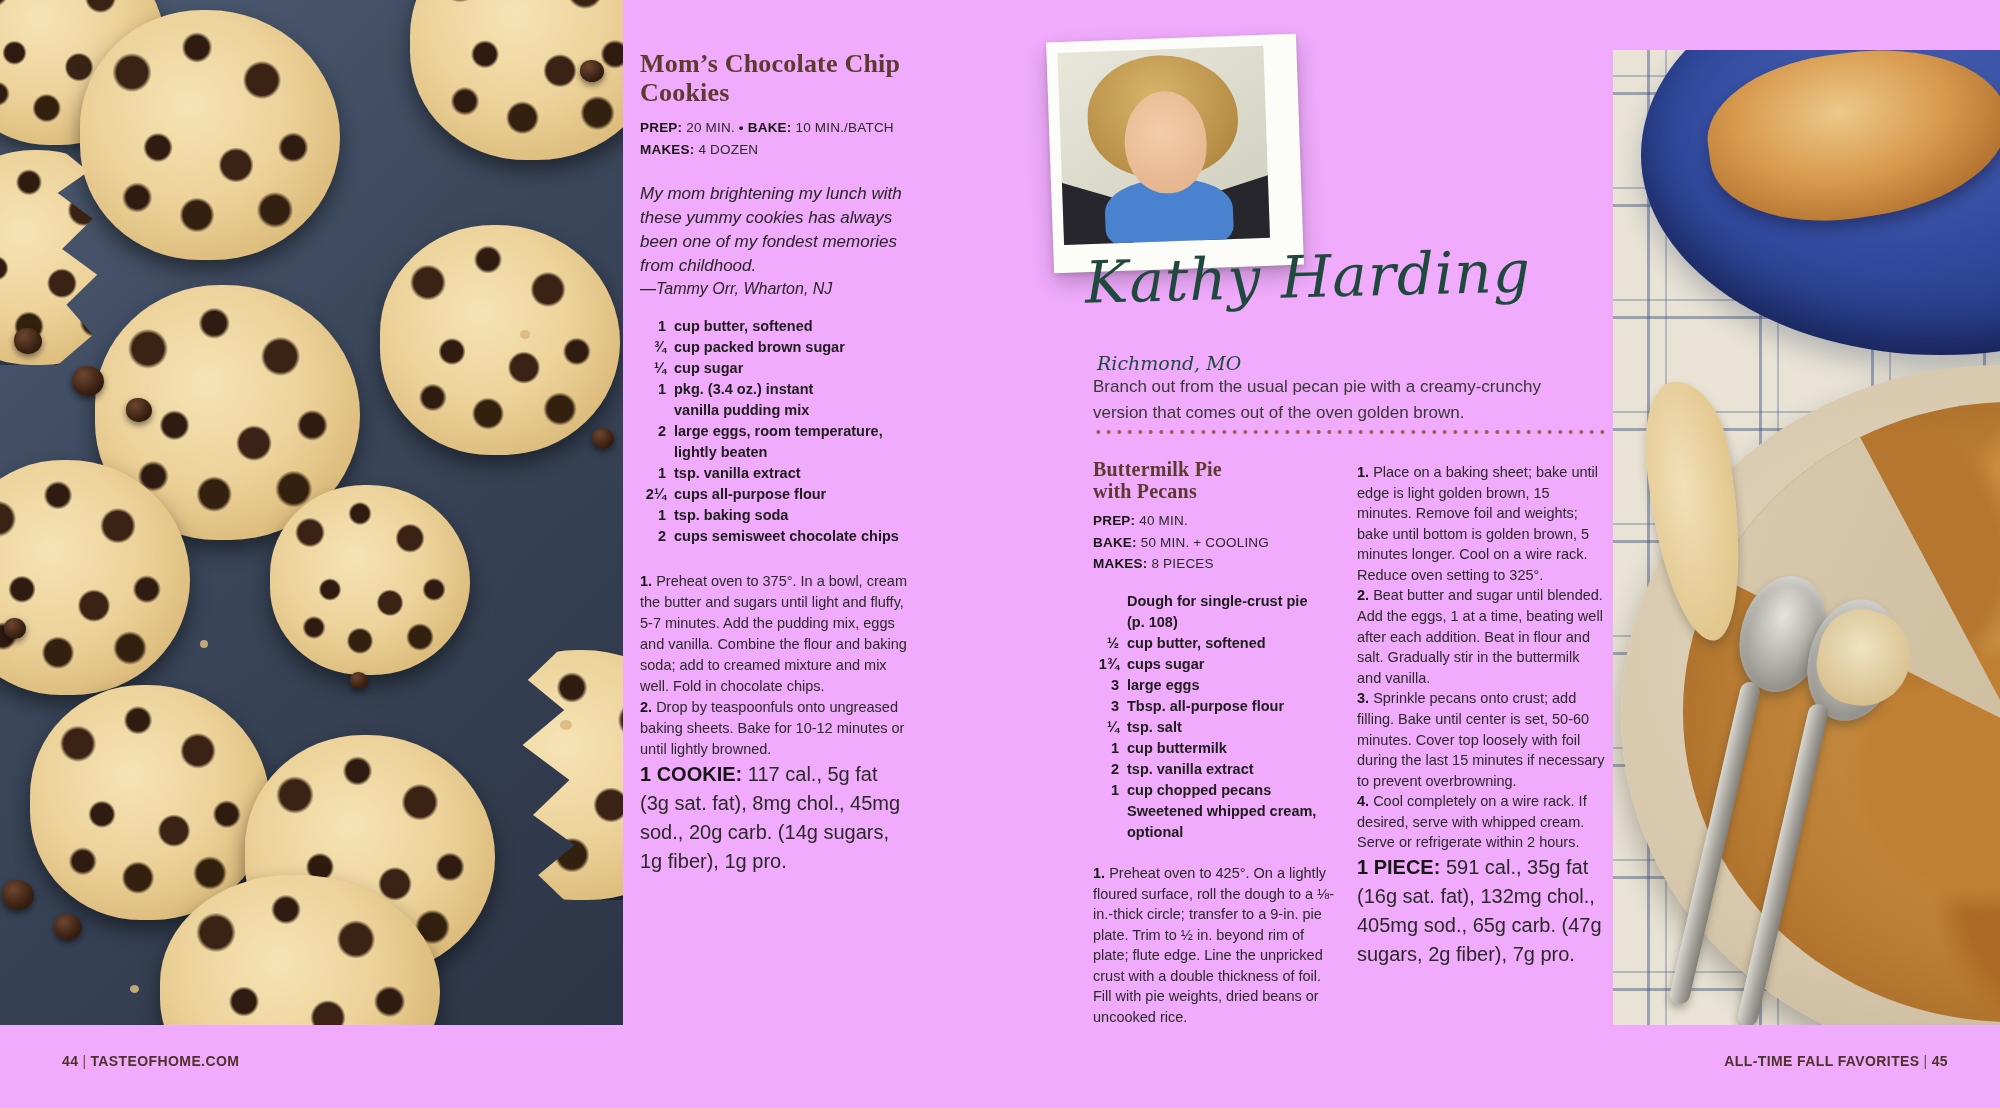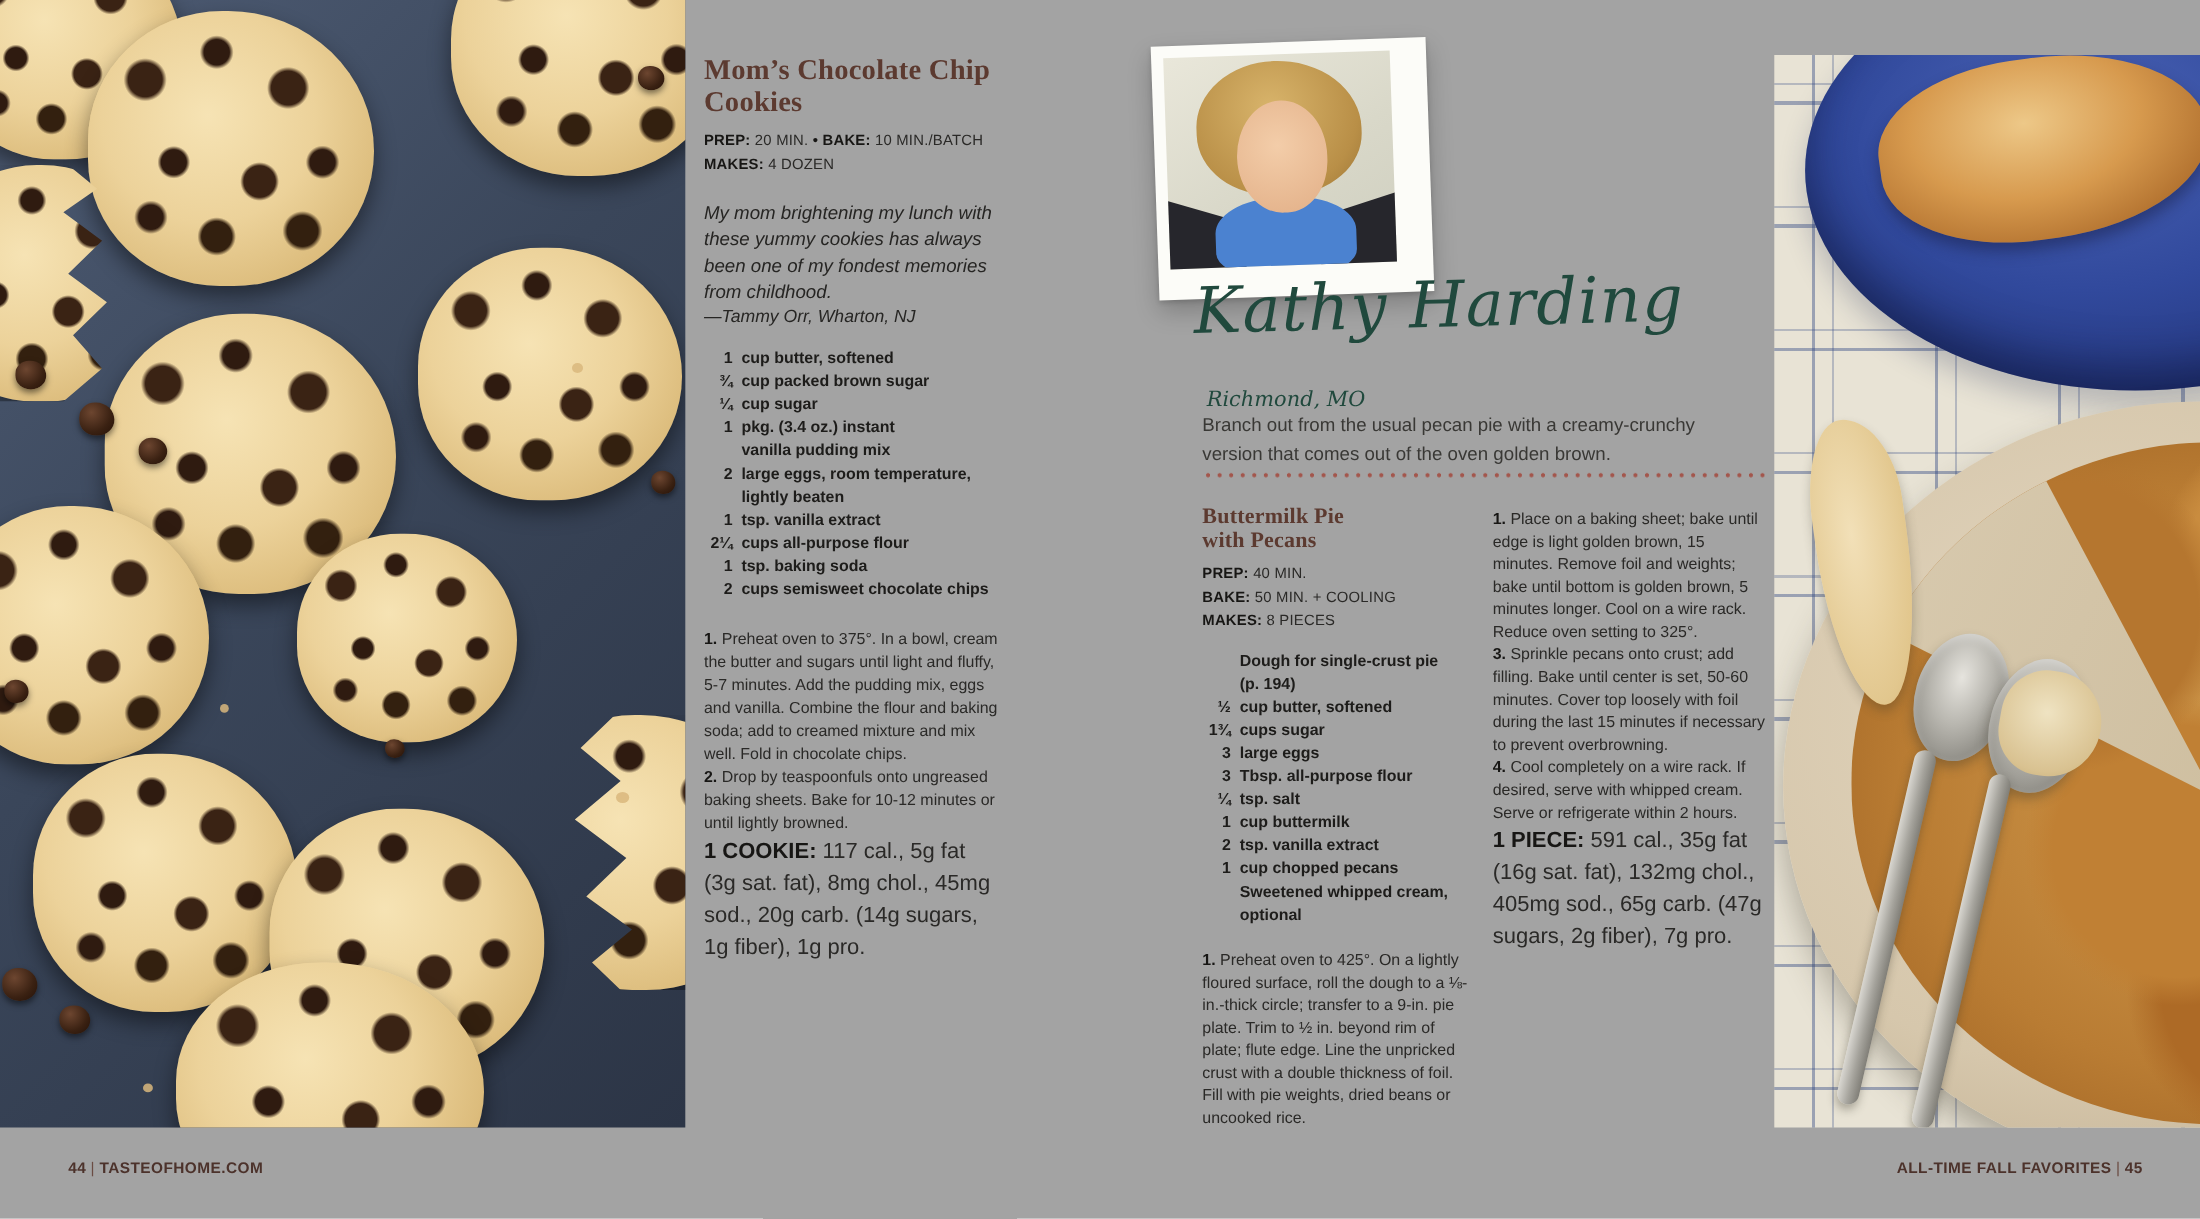--- a/index.html
+++ b/index.html
@@ -1,16 +1,16 @@
 <!DOCTYPE html>
 <html><head>
 <meta charset="utf-8">
 <style>
   html,body { margin:0; padding:0; background:#ffffff; }
-  .page { position:relative; width:2000px; height:1108px; background:#a3a3a3; overflow:hidden;
+  .page { position:relative; width:2000px; height:1108px; background:#f0abfc; overflow:hidden;
           font-family:"Liberation Sans", sans-serif; }
 
   
   .photo-cookies { position:absolute; left:0; top:0; width:623px; height:1025px; overflow:hidden;
     background:linear-gradient(135deg,#4e5c74 0%,#3a465a 45%,#2c3546 100%); }
   .cookie { position:absolute; border-radius:48% 52% 50% 47%;
     box-shadow:0 10px 20px rgba(0,0,0,.45);
     background:
       radial-gradient(circle at 20% 25%, #3a2314 0 5.5%, rgba(0,0,0,0) 7%),
       radial-gradient(circle at 45% 15%, #2f1b10 0 4.5%, rgba(0,0,0,0) 6%),
@@ -281,21 +281,21 @@
       </div>
       <div class="meta-line">
         <span class="lbl">MAKES:</span>
         <span>8 PIECES</span>
       </div>
 
       <div class="ingredients">
         <div class="ing-row">
           <span class="ing-qty"></span>
           <span class="ing-text">Dough for single-crust pie
-(p. 194)</span>
+(p. 108)</span>
         </div>
         <div class="ing-row">
           <span class="ing-qty">½</span>
           <span class="ing-text">cup butter, softened</span>
         </div>
         <div class="ing-row">
           <span class="ing-qty">1¾</span>
           <span class="ing-text">cups sugar</span>
         </div>
         <div class="ing-row">
@@ -335,20 +335,24 @@
           <span>Preheat oven to 425°. On a lightly floured surface, roll the dough to a ⅛-in.-thick circle; transfer to a 9-in. pie plate. Trim to ½ in. beyond rim of plate; flute edge. Line the unpricked crust with a double thickness of foil. Fill with pie weights, dried beans or uncooked rice.</span>
         </p>
       </div>
     </div>
 
     <div class="pie-col2">
       <div class="steps">
         <p class="step">
           <b class="num">1.</b>
           <span>Place on a baking sheet; bake until edge is light golden brown, 15 minutes. Remove foil and weights; bake until bottom is golden brown, 5 minutes longer. Cool on a wire rack. Reduce oven setting to 325°.</span>
+        </p>
+        <p class="step">
+          <b class="num">2.</b>
+          <span>Beat butter and sugar until blended. Add the eggs, 1 at a time, beating well after each addition. Beat in flour and salt. Gradually stir in the buttermilk and vanilla.</span>
         </p>
         <p class="step">
           <b class="num">3.</b>
           <span>Sprinkle pecans onto crust; add filling. Bake until center is set, 50-60 minutes. Cover top loosely with foil during the last 15 minutes if necessary to prevent overbrowning.</span>
         </p>
         <p class="step">
           <b class="num">4.</b>
           <span>Cool completely on a wire rack. If desired, serve with whipped cream. Serve or refrigerate within 2 hours.</span>
         </p>
         <p class="nutrition">

